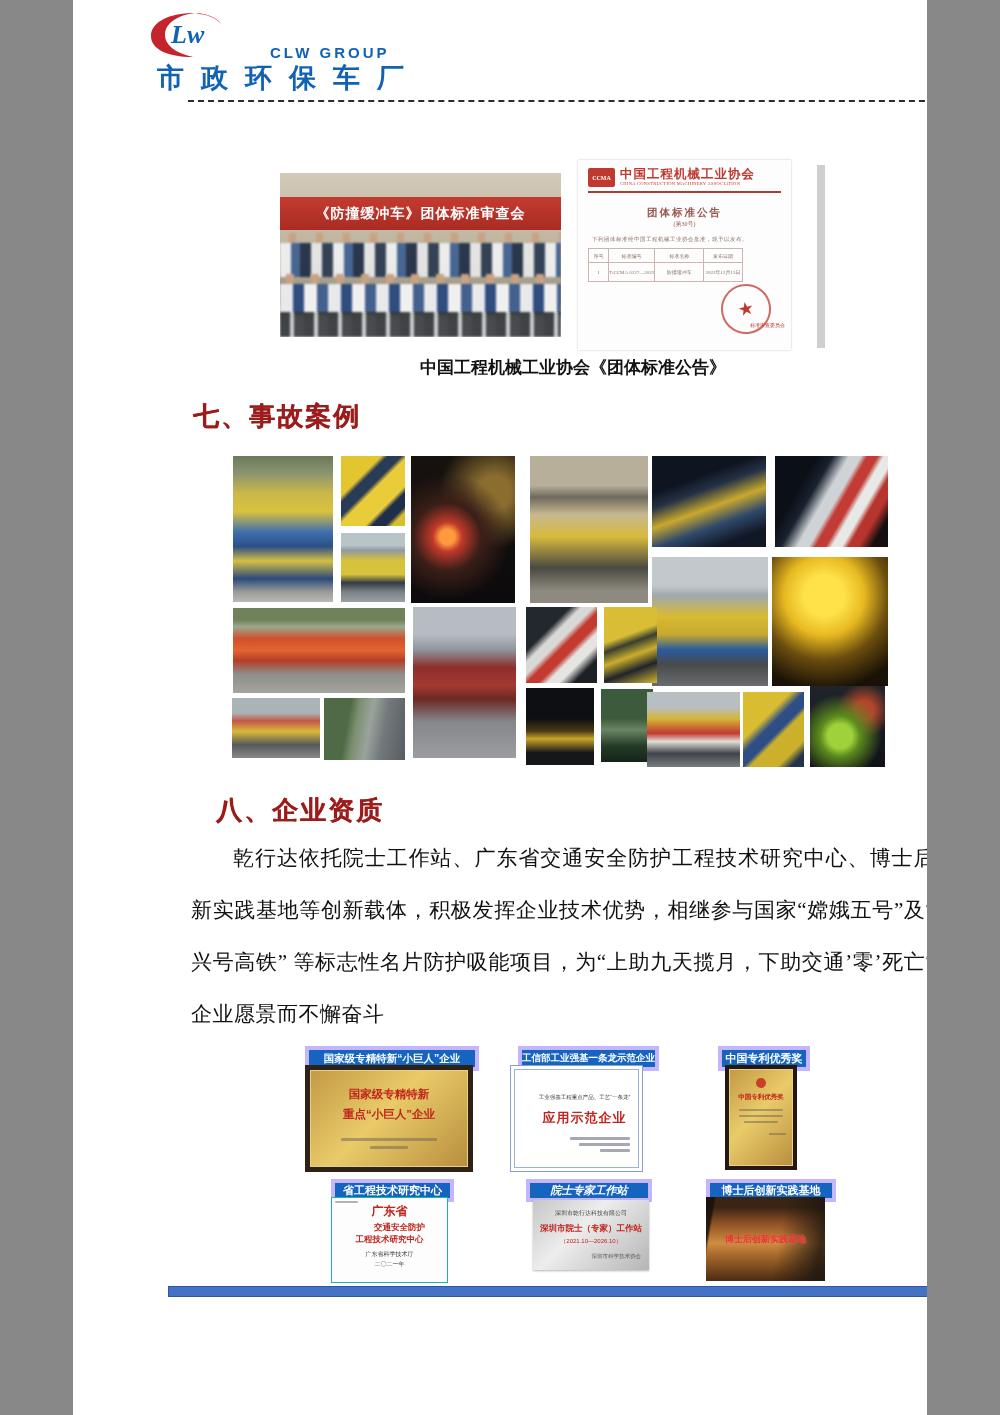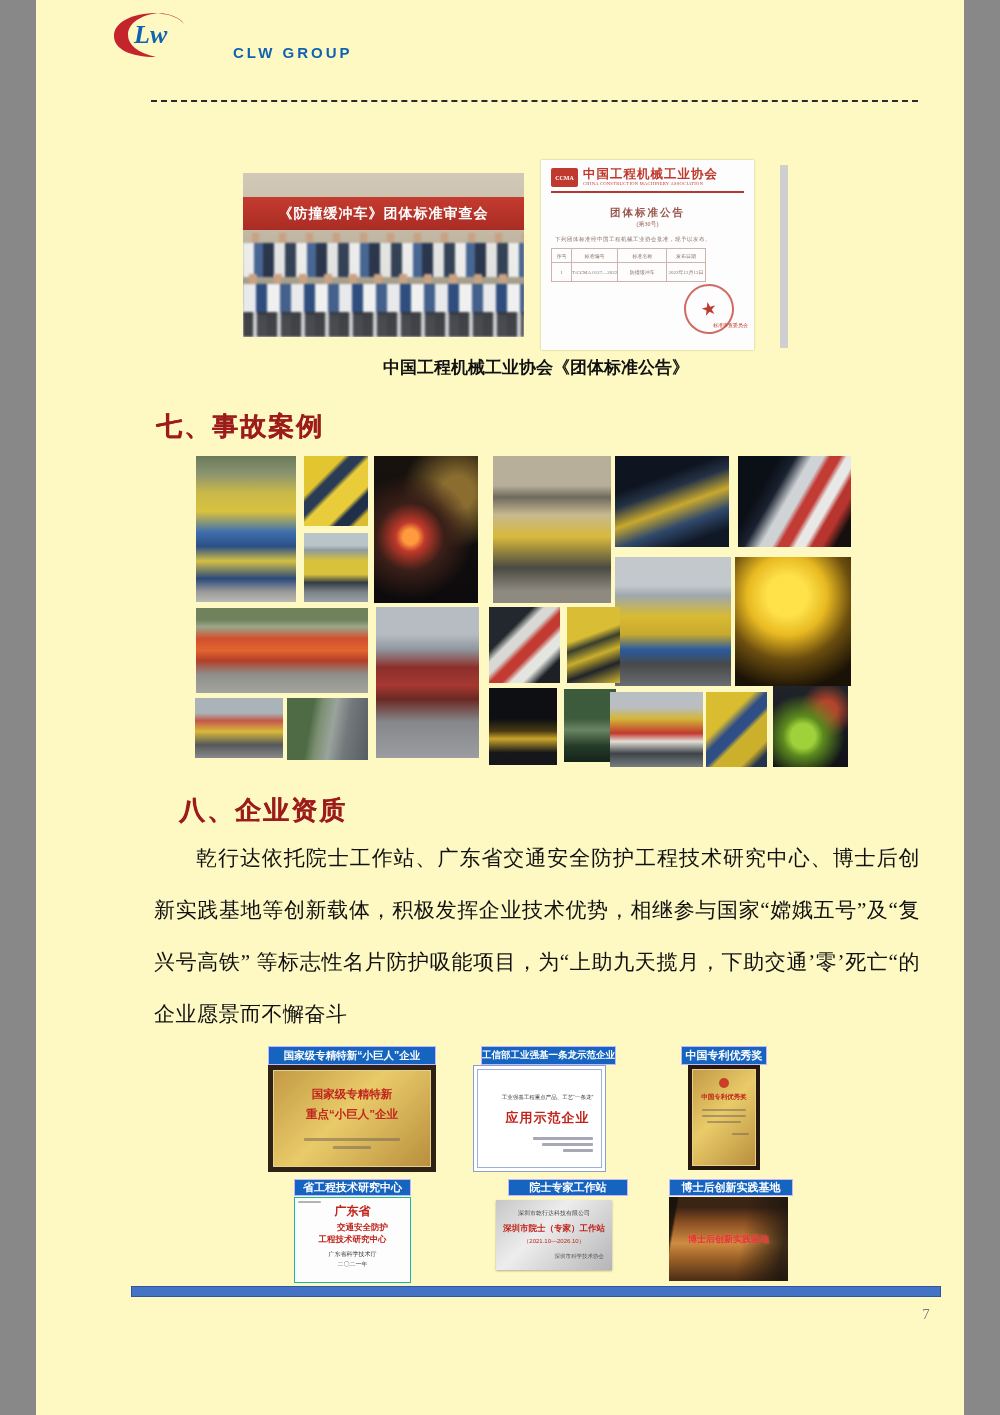--- a/index.html
+++ b/index.html
@@ -1,16 +1,16 @@
 <!DOCTYPE html>
 <html><head>
 <meta charset="utf-8">
 <style>
   html,body{margin:0;padding:0;background:#888;}
-  .page{position:relative;width:928px;height:1415px;background:#fef9c3;margin:0 auto;
+  .page{position:relative;width:854px;height:1415px;background:#ffffff;margin:0 auto;
         font-family:"Liberation Sans",sans-serif;overflow:hidden;}
   .abs{position:absolute;}
 
   
   .logo-swoosh{left:68px;top:10px;width:112px;height:50px;}
   .brand-cn{left:192px;top:12px;width:210px;font-size:33px;font-weight:bold;color:#1262b3;
             letter-spacing:7px;font-family:"Liberation Sans",sans-serif;}
   .brand-en{left:197px;top:44px;font-size:15px;font-weight:bold;color:#1262b3;letter-spacing:3px;}
   .factory{left:84px;top:60px;font-size:27px;font-weight:bold;color:#1262b3;letter-spacing:17px;}
   .slogan{left:588px;top:38px;width:360px;font-size:28px;font-weight:bold;color:#3a74c4;
@@ -51,33 +51,33 @@
   .seal{position:absolute;right:20px;bottom:16px;width:46px;height:46px;border:2px solid rgba(192,57,47,.75);
      border-radius:50%;display:flex;align-items:center;justify-content:center;color:#c0392f;font-size:18px;
      transform:rotate(-12deg);}
   .seal-txt{position:absolute;right:6px;bottom:22px;font-size:5px;color:#c0392f;filter:blur(.4px);white-space:nowrap;}
   .grey-strip{left:744px;top:165px;width:8px;height:183px;background:#cfcfcf;}
   .fig-caption{left:0;top:356px;width:1000px;text-align:center;font-size:17px;font-weight:bold;color:#111;}
 
   
   .sec-head{font-size:26px;font-weight:bold;color:#9c1b1b;letter-spacing:2px;
      text-shadow:.5px 0 #9c1b1b;}
-  .sec1{left:120px;top:399px;margin-top:10px;}
+  .sec1{left:120px;top:399px;}
   .sec2{left:143px;top:793px;}
 
   
   .collage{left:155px;top:450px;width:665px;height:320px;}
   .tile{position:absolute;}
 
   
   .para{left:118px;top:832px;width:766px;font-family:"Liberation Serif",serif;font-size:21px;
      color:#111;line-height:52px;text-align:justify;text-indent:2em;letter-spacing:.5px;}
 
   
-  .chead{background:#1565c0;border:1px solid #c4b5fd;color:#fff;font-weight:bold;
+  .chead{background:#1565c0;border:4px solid #c4b5fd;color:#fff;font-weight:bold;
      display:flex;align-items:center;justify-content:center;white-space:nowrap;}
   .bar{background:#7a6a55;opacity:.55;height:3px;border-radius:1px;}
 
   .plaque-frame{background:#2e2115;padding:5px;box-sizing:border-box;}
   .plaque-gold{width:100%;height:100%;box-sizing:border-box;border:1px solid #e6d08a;
      background:linear-gradient(135deg,#c39a45,#e9cb69 45%,#b98f3e);text-align:center;}
   .cert-white{background:#fff;border:1px solid #8aa0cc;box-shadow:inset 0 0 0 3px #fff,inset 0 0 0 4px #9db1d8;
      box-sizing:border-box;text-align:center;}
   .plaque-red{background:#fdfdfd;border:1px solid #14b8a6;box-sizing:border-box;text-align:center;}
   .plaque-silver{background:linear-gradient(135deg,#c6c6c6,#ededed 40%,#b5b5b7);box-sizing:border-box;
@@ -96,20 +96,21 @@
 <body>
 
 <div class="page">
 
   <svg class="abs logo-swoosh" viewBox="0 0 112 50">
     <path d="M54 3 C26 3 10 13 10 26 C10 39 26 47 52 47 C34 43 24 35 24 25 C24 13 37 5 54 3 Z" fill="#c4242b"></path>
     <path d="M54 3 C70 4 80 10 80 16 C80 11 70 5 58 4 Z" fill="#c4242b"></path>
     <text x="30" y="33" font-size="26" font-style="italic" font-weight="bold" fill="#1262b3" font-family="Liberation Serif,serif">Lw</text>
   </svg>
   <div class="abs brand-en">CLW GROUP</div>
+  <div class="abs factory">市政环保车厂</div>
   <div class="abs dash-line"></div>
 
   <div class="abs photo-group">
     <div class="banner">《防撞缓冲车》团体标准审查会</div>
     <div class="crowd c1"></div>
     <div class="crowd c2"></div>
     <div class="crowd c3"></div>
     <div class="crowd c4"></div>
     <div class="crowd c5"></div>
   </div>
@@ -210,21 +211,21 @@
   <div class="abs chead" style="left:258px;top:1179px;width:115px;height:15px;font-size:11px;">省工程技术研究中心</div>
   <div class="abs plaque-red" style="left:258px;top:1197px;width:117px;height:86px;">
     <div class="bar" style="width:20%;margin:3px 0 0 3px;height:2px;background:#777;"></div>
     <div style="font-size:12px;font-weight:bold;color:#c0241c;">广东省</div>
     <div style="font-size:8.5px;font-weight:bold;color:#c0241c;margin-top:2px;padding-left:20px;">交通安全防护</div>
     <div style="font-size:8.5px;font-weight:bold;color:#c0241c;">工程技术研究中心</div>
     <div style="font-size:6px;color:#333;margin-top:4px;">广东省科学技术厅</div>
     <div style="font-size:6px;color:#333;margin-top:1px;">二〇二一年</div>
   </div>
 
-  <div class="abs chead" style="left:472px;top:1179px;width:118px;height:15px;font-size:11px;">院士专家工作站</div>
+  <div class="abs chead" style="left:453px;top:1179px;width:118px;height:15px;font-size:11px;font-style:italic;">院士专家工作站</div>
   <div class="abs plaque-silver" style="left:460px;top:1200px;width:116px;height:70px;">
     <div style="margin-top:9px;font-size:6px;color:#444;">深圳市乾行达科技有限公司</div>
     <div style="margin-top:5px;font-size:8.5px;font-weight:bold;color:#c0241c;">深圳市院士（专家）工作站</div>
     <div style="margin-top:2px;font-size:6px;color:#c0241c;">（2021.10—2026.10）</div>
     <div style="margin-top:7px;margin-right:8px;font-size:5.5px;color:#555;text-align:right;">深圳市科学技术协会</div>
   </div>
 
   <div class="abs chead" style="left:633px;top:1179px;width:122px;height:15px;font-size:11px;">博士后创新实践基地</div>
   <div class="abs photo-warm" style="left:633px;top:1197px;width:119px;height:84px;">
     <div style="font-size:9px;font-weight:bold;color:#e03838;text-shadow:0 0 2px rgba(255,120,80,.8);">博士后创新实践基地</div>

